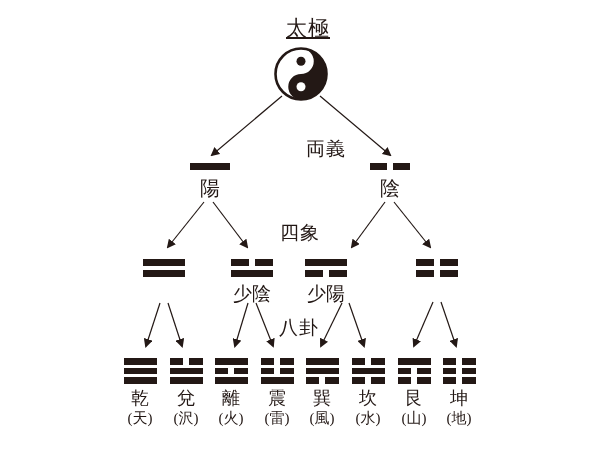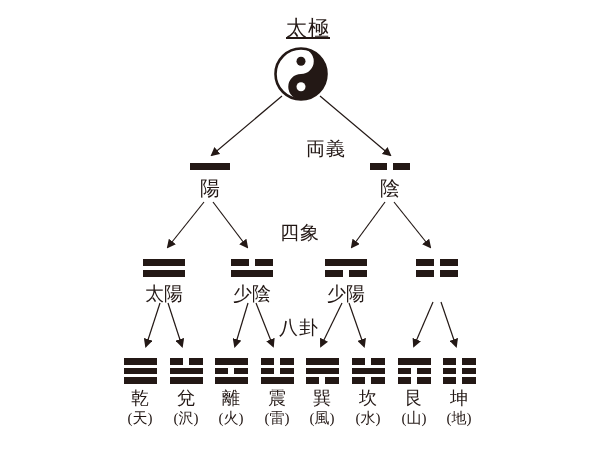--- a/index.html
+++ b/index.html
@@ -103,35 +103,34 @@
 
   <div class="node l3" style="left:122px; top:259px; width:84px;">
     <div class="sym">
         <div class="line solid">
           <span class="seg"></span>
         </div>
         <div class="line solid">
           <span class="seg"></span>
         </div>
       </div>
-    <div class="node-label">太陽</div>
   </div>
   <div class="node l3" style="left:210px; top:259px; width:84px;">
     <div class="sym">
         <div class="line broken">
           <span class="seg"></span>
           <span class="seg"></span>
         </div>
         <div class="line solid">
           <span class="seg"></span>
         </div>
       </div>
     <div class="node-label">少陰</div>
   </div>
-  <div class="node l3" style="left:304px; top:259px; width:84px;font-family:Liberation Serif, serif;">
+  <div class="node l3" style="left:284px; top:259px; width:84px;font-family:Liberation Serif, serif;">
     <div class="sym">
         <div class="line solid">
           <span class="seg"></span>
         </div>
         <div class="line broken">
           <span class="seg"></span>
           <span class="seg"></span>
         </div>
       </div>
     <div class="node-label">少陽</div>

